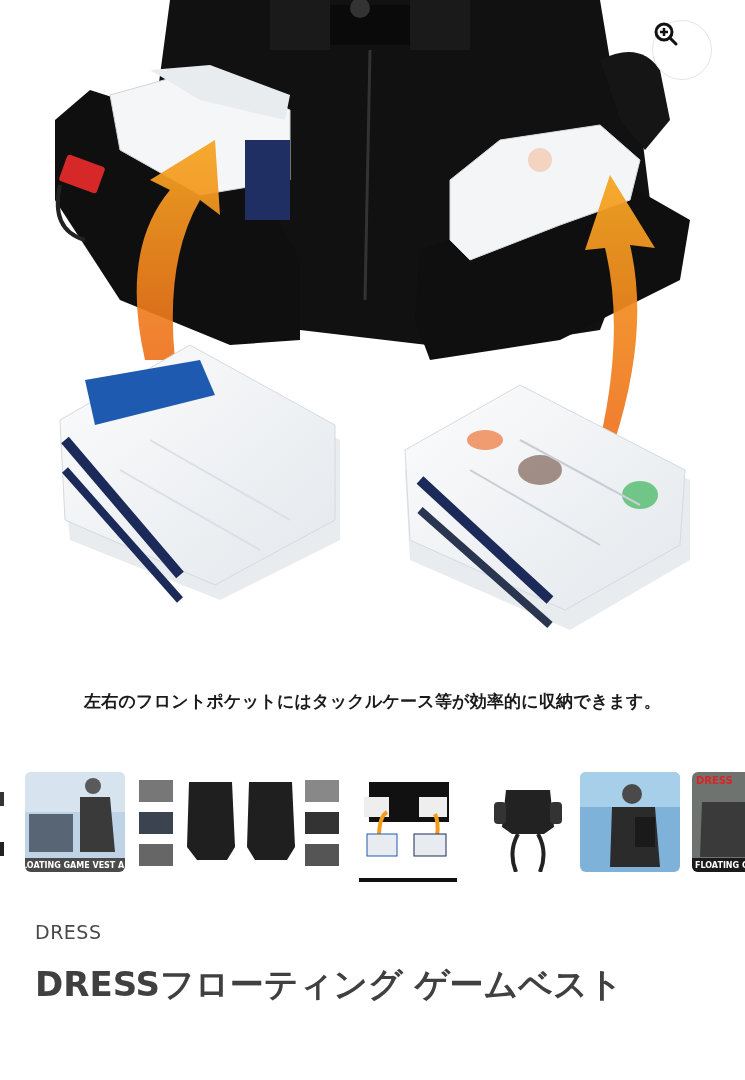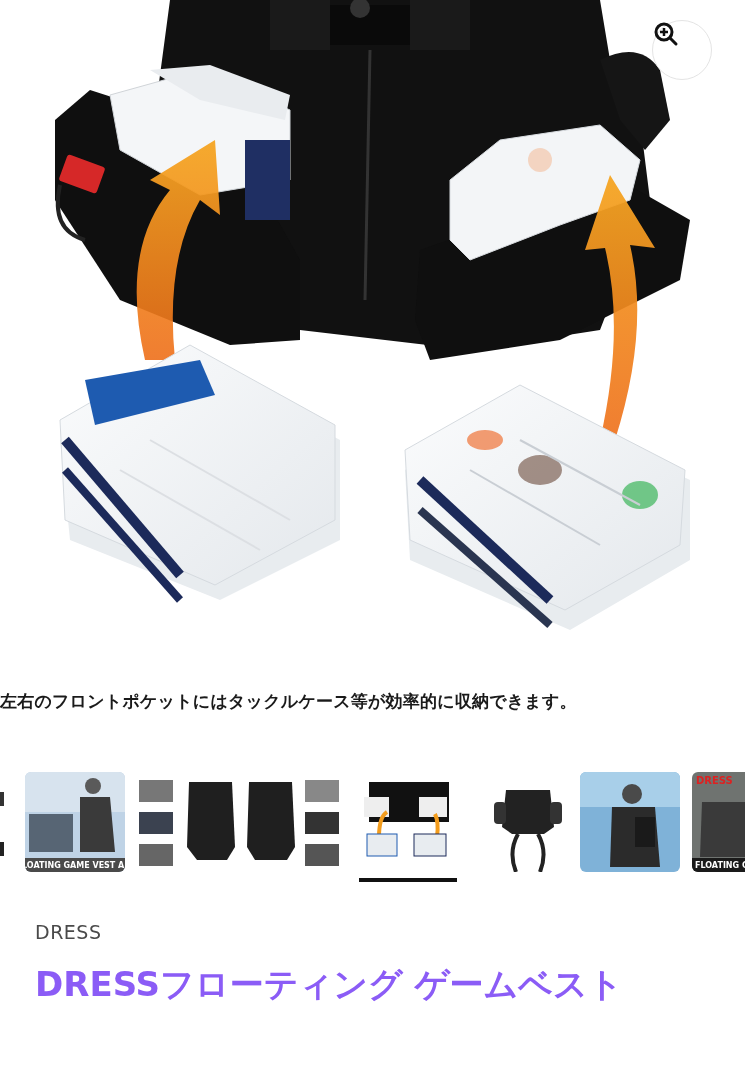--- a/index.html
+++ b/index.html
@@ -6,21 +6,21 @@
   html, body { width: 745px; height: 1080px; background: #ffffff; overflow: hidden; }
   body { font-family: "DejaVu Sans", "Liberation Sans", sans-serif; color: #111; position: relative; }
 
   
   .main-image {
     position: absolute; left: 0; top: 0; width: 745px; height: 745px;
     background: #ffffff; overflow: hidden;
   }
   .main-image svg { position: absolute; left: 0; top: 0; }
   .caption {
-    position: absolute; left: 0; top: 690px; width: 745px; 
+    position: absolute; left: 0; top: 690px; width: 745px; text-align: center;
     font-family: "DejaVu Sans", sans-serif; font-weight: bold; font-size: 17px;
     color: #1a1a1a; letter-spacing: 0.2px;
   }
   .zoom-btn {
     position: absolute; left: 652px; top: 20px; width: 60px; height: 60px;
     border-radius: 50%; background: #ffffff; border: 1px solid #e4e4e4;
     display: flex; align-items: center; justify-content: center;
     cursor: pointer;
   }
 
@@ -39,21 +39,21 @@
   }
 
   
   .vendor {
     position: absolute; left: 35px; top: 921px; font-size: 19px; color: #4a4a4a;
     letter-spacing: 0.5px; font-family: "DejaVu Sans", sans-serif;
   }
   .title {
     position: absolute; left: 35px; top: 962px; width: 690px;
     font-family: "DejaVu Sans", sans-serif; font-weight: bold; font-size: 34px;
-    line-height: 45px; color: #8b5cf6;
+    line-height: 45px; color: #404040;
   }
 </style>
 </head>
 <body>
 
 <div class="main-image">
   <svg width="745" height="745" viewBox="0 0 745 745">
     <defs>
       <linearGradient id="arrowGrad" x1="0" y1="1" x2="0" y2="0">
         <stop offset="0" stop-color="#ee6f1a" stop-opacity="0.9"></stop>

